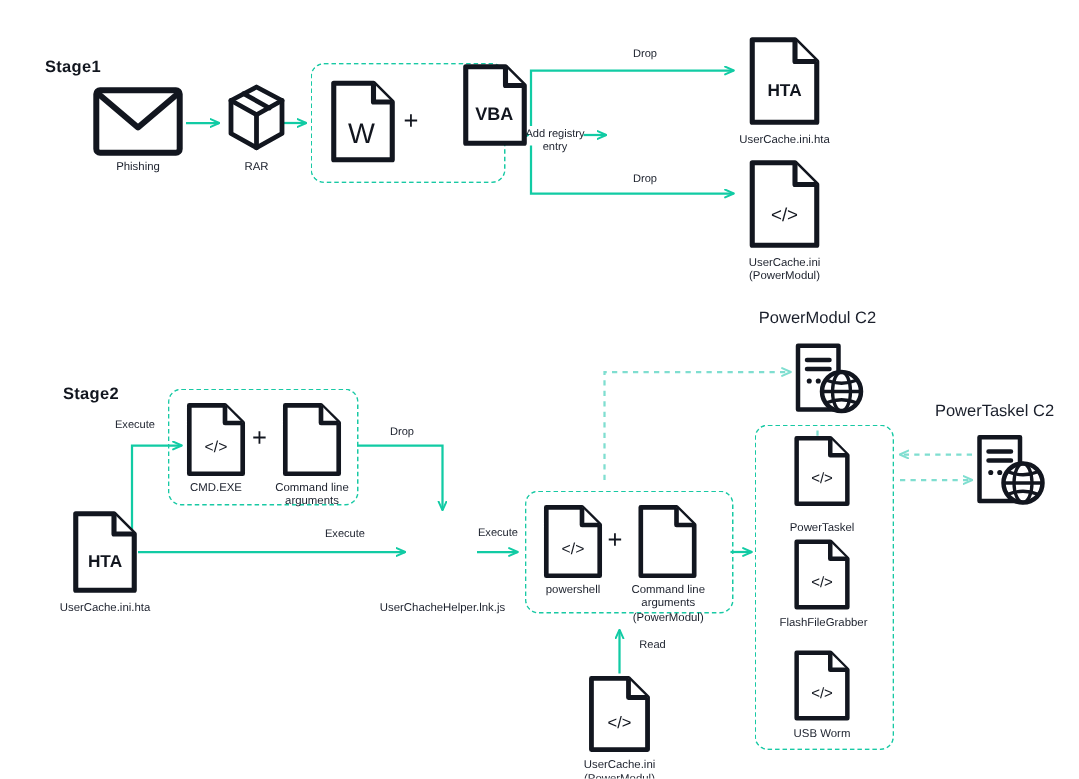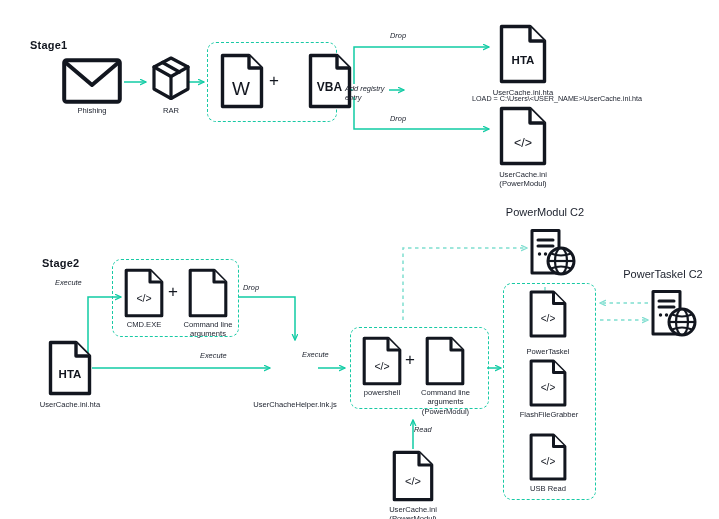--- a/index.html
+++ b/index.html
@@ -5,21 +5,21 @@
 <style>
   html,body{margin:0;padding:0;background:#ffffff;}
   body{width:719px;height:519px;position:relative;overflow:hidden;
        font-family:"Liberation Sans","DejaVu Sans",sans-serif;color:#1a1f2b;}
   #stage{position:absolute;left:0;top:0;width:719px;height:519px;}
   svg.layer{position:absolute;left:0;top:0;width:719px;height:519px;overflow:visible;}
   .node{position:absolute;}
   .stage-title{position:absolute;font-size:11px;font-weight:bold;color:#12161f;letter-spacing:.2px;margin-top:20px;}
   .cap{position:absolute;text-align:center;font-size:7.6px;line-height:9.4px;color:#1a1f2b;white-space:pre-line;}
   .cap-b{font-size:11px;}
-  .edge-lbl{position:absolute;font-size:7.4px;color:#1a1f2b;line-height:9px;white-space:pre-line;font-style:italic;}
+  .edge-lbl{position:absolute;text-align:center;font-size:7.4px;color:#1a1f2b;line-height:9px;white-space:pre-line;}
   .reg-lbl{position:absolute;text-align:center;font-size:7.2px;line-height:9.5px;color:#1a1f2b;white-space:pre-line;}
   .plus{position:absolute;font-size:17px;line-height:17px;color:#12161f;font-weight:400;}
   .dgroup{position:absolute;border:1.4px dashed #18c9a4;border-radius:9px;box-sizing:border-box;}
 </style>
 </head>
 <body>
 
 <div id="stage">
 
   <svg class="layer" viewBox="0 0 719 519">
@@ -94,34 +94,33 @@
   <div class="node" style="left:220px;top:53px;">
     <svg width="44" height="56" viewBox="0 0 44 56">
       <path d="M2.5,2.5 L29,2.5 L41.5,15 L41.5,53.5 L2.5,53.5 Z" fill="#fff" stroke="#12161f" stroke-width="3.4" stroke-linejoin="round"></path>
       <path d="M29,2.5 L29,15 L41.5,15" fill="#fff" stroke="#12161f" stroke-width="3.4" stroke-linejoin="round"></path>
       <text x="21" y="42" text-anchor="middle" font-family="Liberation Sans, sans-serif" font-size="19" fill="#12161f">W</text>
     </svg>
   </div>
 
   <div class="plus" style="left:269px;top:72px;">+</div>
 
-  <div class="node" style="left:285px;top:53px;padding-left:23px;">
+  <div class="node" style="left:285px;top:42px;padding-left:23px;">
     <svg width="44" height="56" viewBox="0 0 44 56">
       <path d="M2.5,2.5 L29,2.5 L41.5,15 L41.5,53.5 L2.5,53.5 Z" fill="#fff" stroke="#12161f" stroke-width="3.4" stroke-linejoin="round"></path>
       <path d="M29,2.5 L29,15 L41.5,15" fill="#fff" stroke="#12161f" stroke-width="3.4" stroke-linejoin="round"></path>
       <text x="21.5" y="38" text-anchor="middle" font-family="Liberation Sans, sans-serif" font-size="12" font-weight="bold" fill="#12161f">VBA</text>
     </svg>
   </div>
 
   <div class="edge-lbl" style="left:390px;top:31px;width:80px;">Drop</div>
   <div class="edge-lbl" style="left:390px;top:114px;width:80px;">Drop</div>
   <div class="edge-lbl" style="left:345px;top:84px;width:50px;">Add  registry
 entry</div>
 
-  <div class="reg-lbl" style="left:404px;top:94px;width:306px;">LOAD = C:\Users\&lt;USER_NAME&gt;\UserCache.ini.hta</div>
 
   <div class="node" style="left:499px;top:24px;">
     <svg width="48" height="60" viewBox="0 0 48 60">
       <path d="M2.5,2.5 L31,2.5 L45.5,17 L45.5,57.5 L2.5,57.5 Z" fill="#fff" stroke="#12161f" stroke-width="3.4" stroke-linejoin="round"></path>
       <path d="M31,2.5 L31,17 L45.5,17" fill="#fff" stroke="#12161f" stroke-width="3.4" stroke-linejoin="round"></path>
       <text x="24" y="40" text-anchor="middle" font-family="Liberation Sans, sans-serif" font-size="11.5" font-weight="bold" fill="#12161f">HTA</text>
     </svg>
   </div>
   <div class="cap" style="left:473px;top:88px;width:100px;">UserCache.ini.hta</div>
 
@@ -221,21 +220,21 @@
   </div>
   <div class="cap" style="left:503px;top:410px;width:92px;">FlashFileGrabber</div>
 
   <div class="node" style="left:529px;top:433px;">
     <svg width="38" height="48" viewBox="0 0 38 48">
       <path d="M2.1,2.1 L24.5,2.1 L35.9,13.5 L35.9,45.9 L2.1,45.9 Z" fill="#fff" stroke="#12161f" stroke-width="3" stroke-linejoin="round"></path>
       <path d="M24.5,2.1 L24.5,13.5 L35.9,13.5" fill="#fff" stroke="#12161f" stroke-width="3" stroke-linejoin="round"></path>
       <text x="19" y="32" text-anchor="middle" font-family="Liberation Sans, sans-serif" font-size="10" fill="#12161f">&lt;/&gt;</text>
     </svg>
   </div>
-  <div class="cap" style="left:508px;top:484px;width:80px;">USB Read</div>
+  <div class="cap" style="left:508px;top:484px;width:80px;">USB Worm</div>
 
   <div class="cap cap-b" style="left:490px;top:208px;width:110px;">PowerModul C2</div>
   <div class="node" style="left:527px;top:227px;">
     <svg width="52" height="52" viewBox="0 0 52 52">
       <path d="M5,3.5 L32,3.5 L32,46 L5,46 Z" fill="#fff" stroke="#12161f" stroke-width="3" stroke-linejoin="round"></path>
       <path d="M11,13 L26,13 M11,19 L26,19" stroke="#12161f" stroke-width="3" stroke-linecap="round"></path>
       <circle cx="12.5" cy="27" r="1.7" fill="#12161f"></circle>
       <circle cx="18.5" cy="27" r="1.7" fill="#12161f"></circle>
       <circle cx="34" cy="34" r="13" fill="#fff" stroke="#12161f" stroke-width="3"></circle>
       <g fill="none" stroke="#12161f" stroke-width="2.2">

